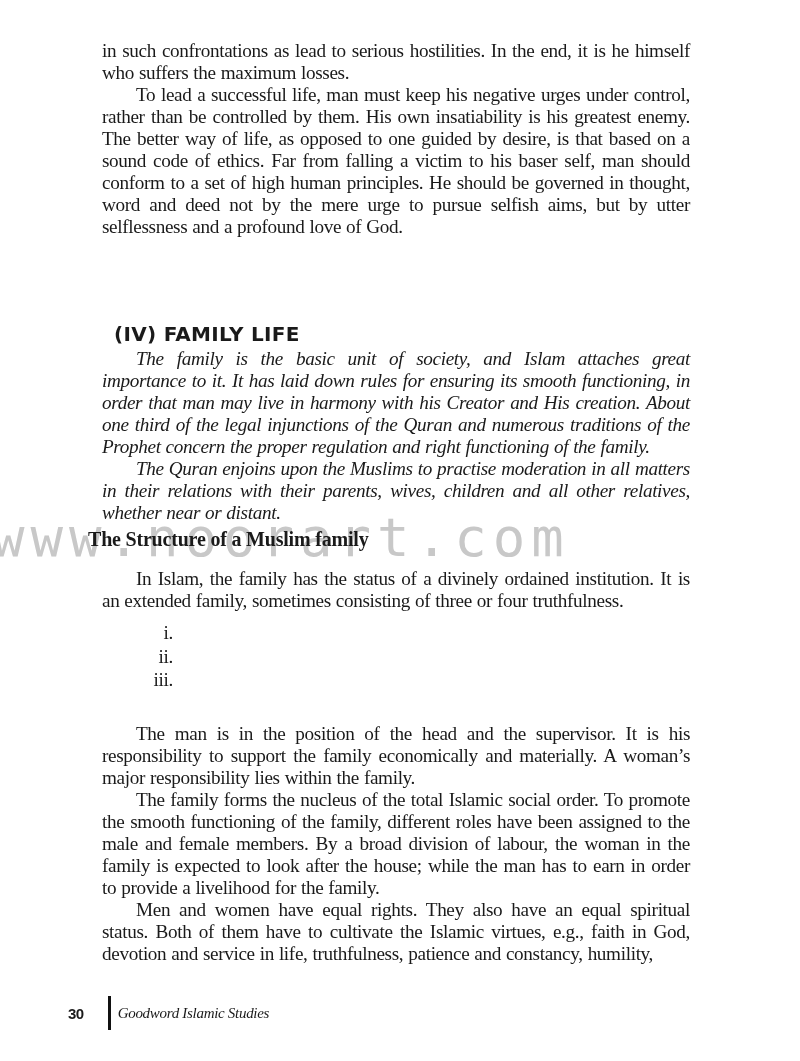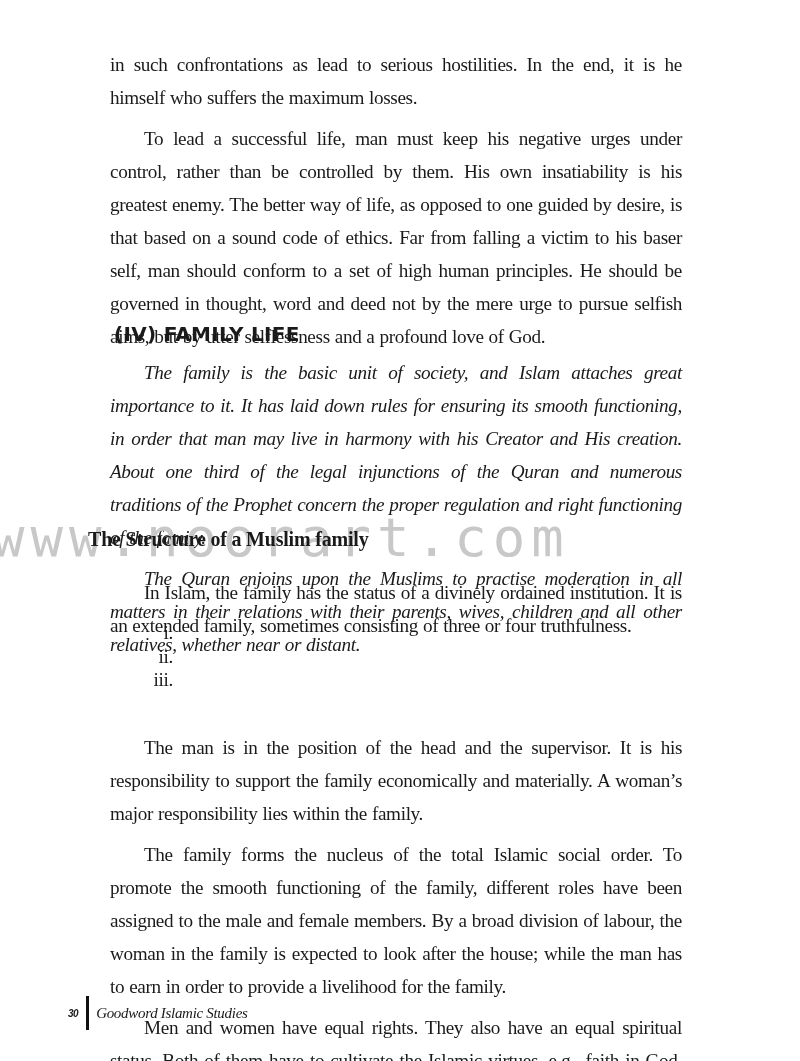--- a/index.html
+++ b/index.html
@@ -10,23 +10,23 @@
   body {
     width: 800px;
     height: 1061px;
     position: relative;
     overflow: hidden;
     font-family: "Liberation Serif", "DejaVu Serif", serif;
     color: #1a1a1a;
   }
   .para {
     font-size: 19.2px;
-    line-height: 33px;
+    line-height: 22px;
     text-align: justify;
-    margin: 8px;
+    margin: 0;
     letter-spacing: -0.35px;
     word-spacing: 0.5px;
   }
   .para.indent {
     text-indent: 34px;
   }
   .section-heading {
     font-family: "DejaVu Sans", "Liberation Sans", sans-serif;
     font-weight: bold;
     font-size: 20px;
@@ -91,24 +91,23 @@
     position: absolute;
     left: 68px;
     top: 993px;
     display: flex;
     align-items: center;
     height: 40px;
   }
   .footer .page-num {
     font-family: "Liberation Sans", "DejaVu Sans", sans-serif;
     font-weight: bold;
-    font-size: 10px;
-    margin-right: 8px;
+    font-size: 15px;
+    margin-right: 24px;
     letter-spacing: -0.5px;
-    font-style: italic;
   }
   .footer .rule {
     width: 3px;
     height: 34px;
     background: #111;
     margin-right: 7px;
   }
   .footer .book-title {
     font-family: "Liberation Serif", "DejaVu Serif", serif;
     font-style: italic;

